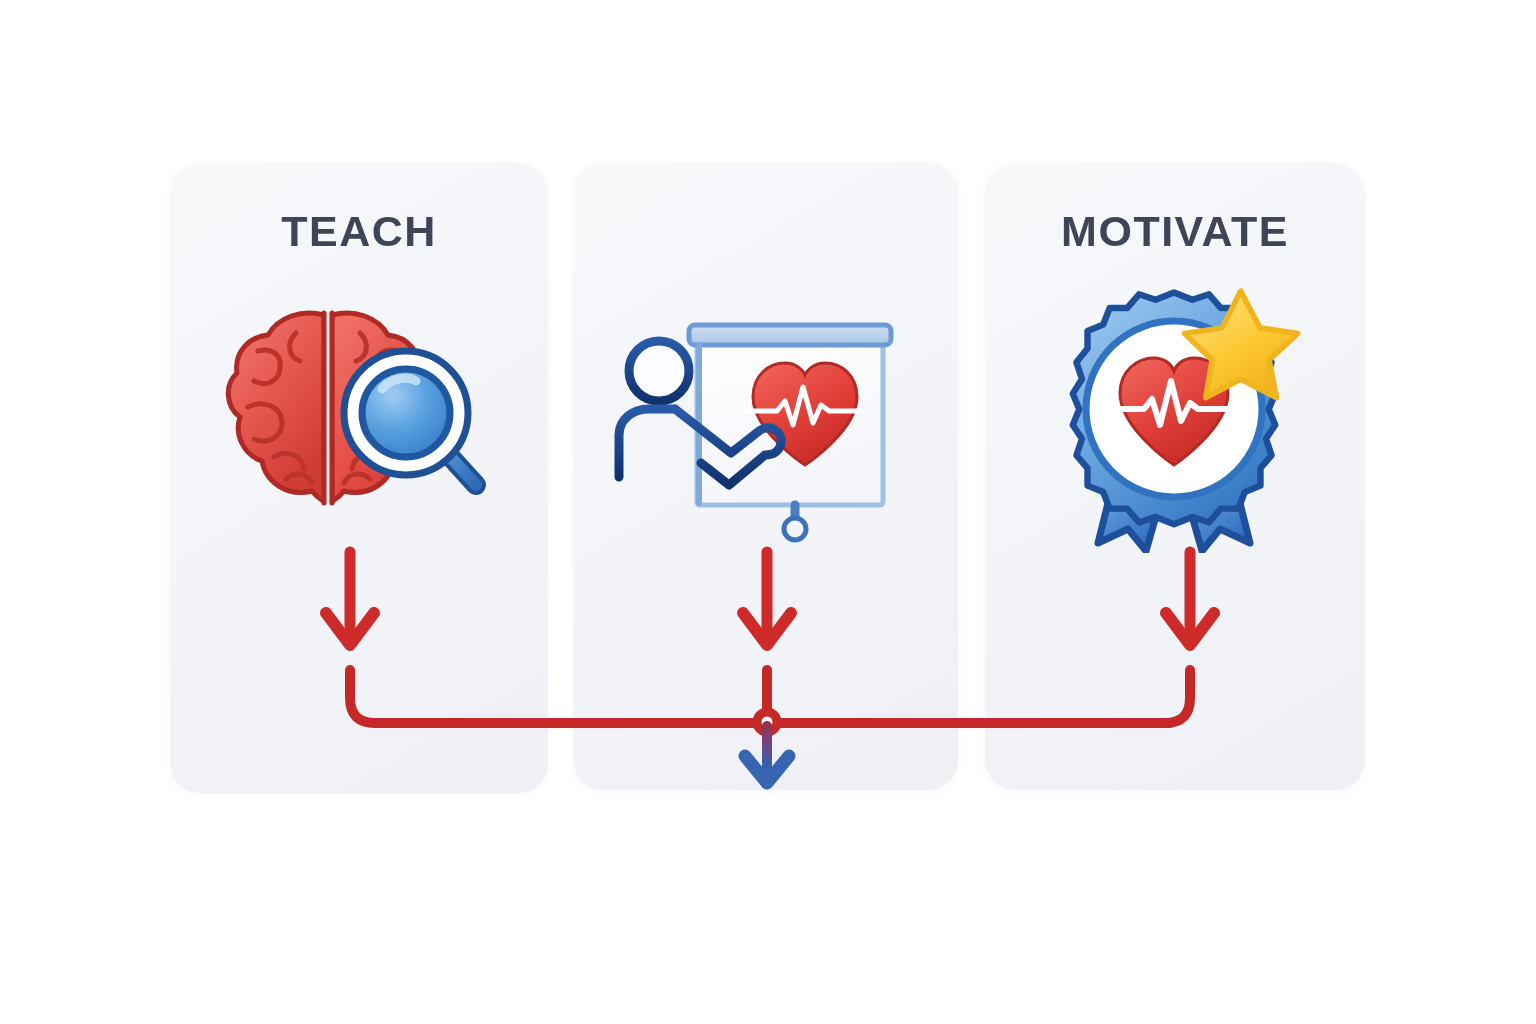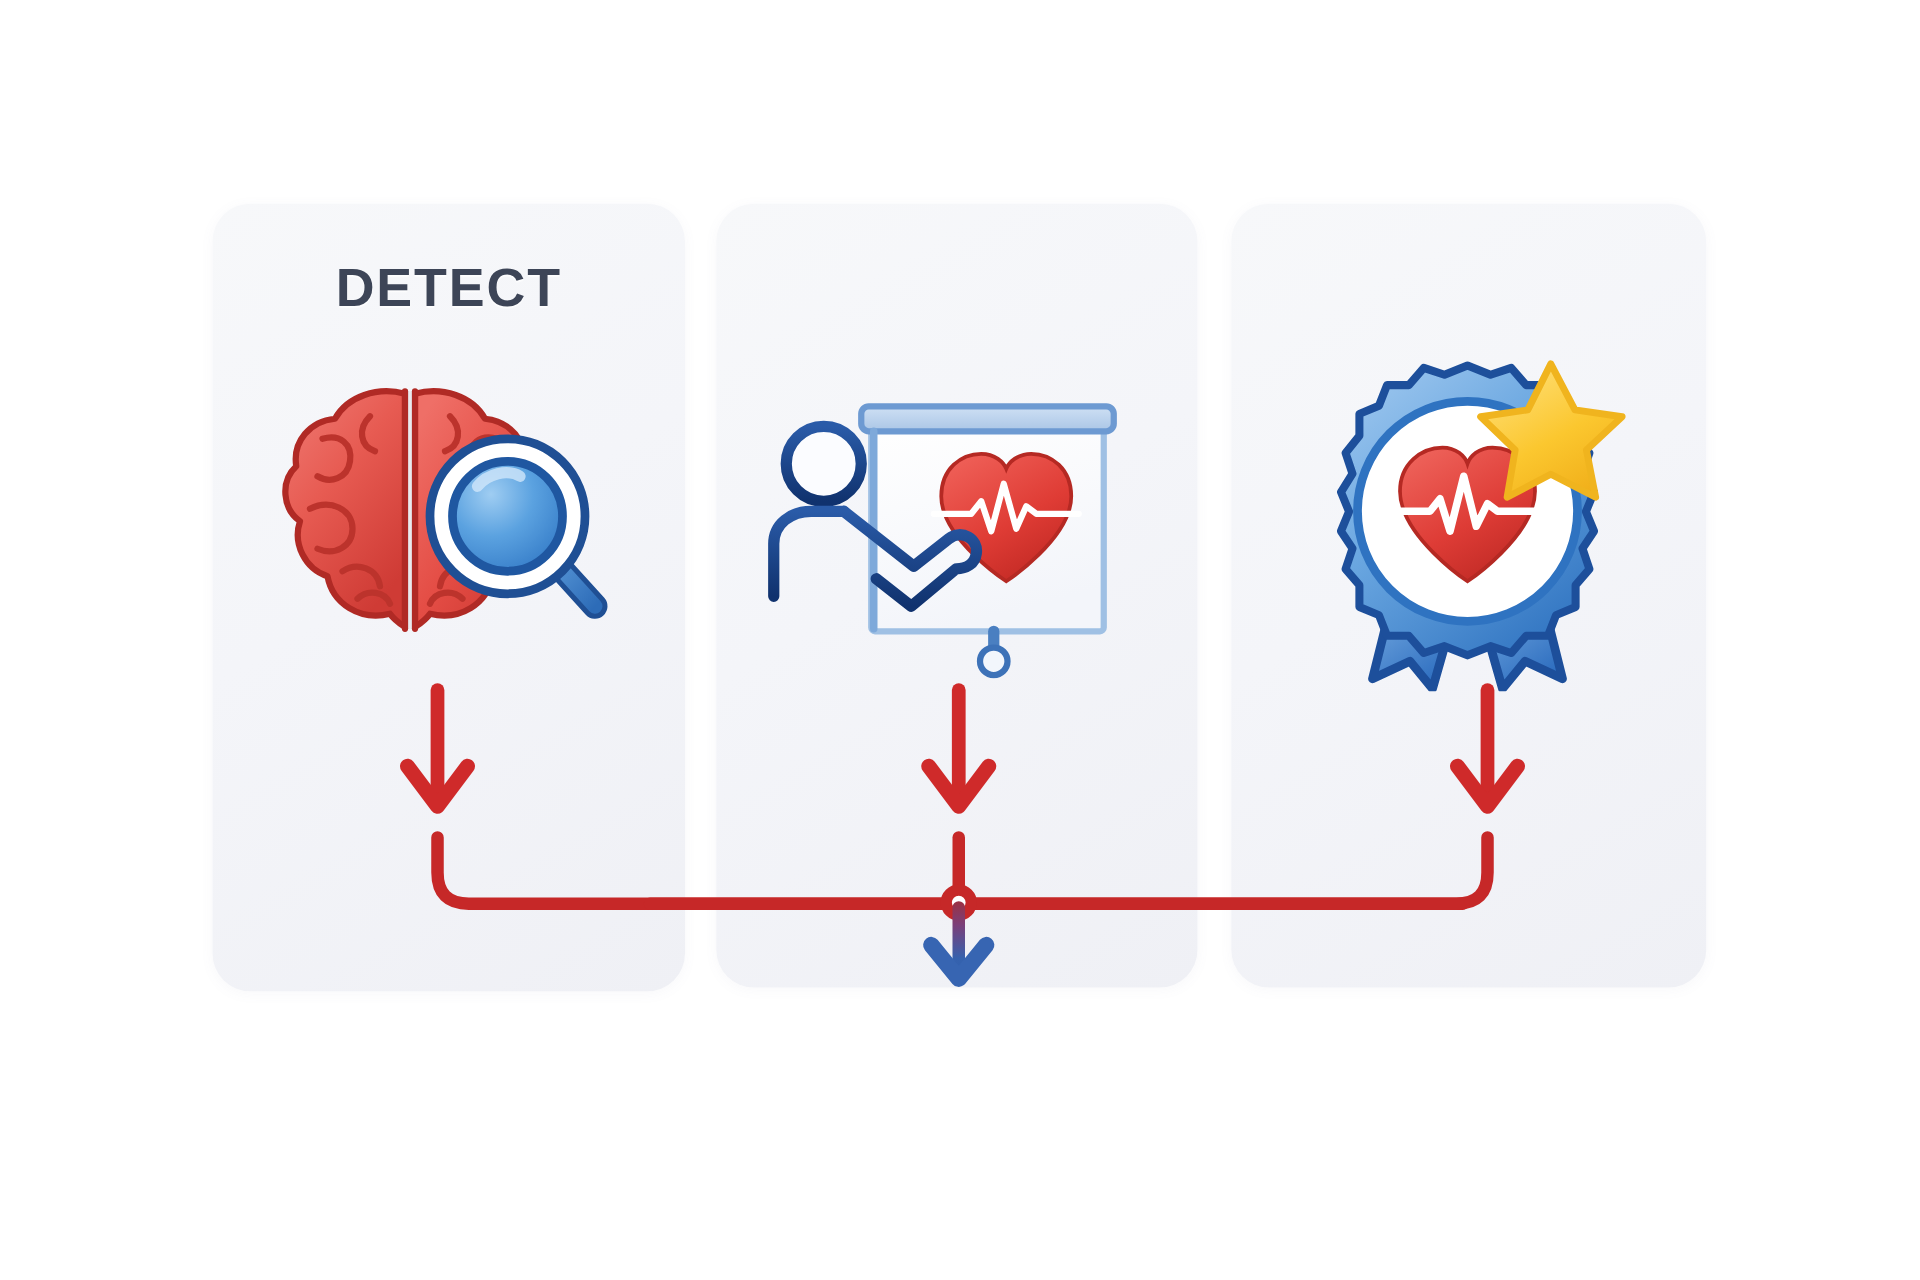--- a/index.html
+++ b/index.html
@@ -68,21 +68,21 @@
     height: 1024px;
     pointer-events: none;
   }
 </style>
 </head>
 <body>
 
 <div id="stage">
 
   <div class="card" id="card-detect">
-    <div class="card-title">DETECT</div>
+    <div class="card-title">TEACH</div>
     <div class="card-art" id="art-detect">
       <svg width="270" height="210" viewBox="0 0 270 210" xmlns="http://www.w3.org/2000/svg">
         <defs>
           <linearGradient id="brainL" x1="0" y1="0" x2="0.6" y2="1">
             <stop offset="0%" stop-color="#f07b74"></stop>
             <stop offset="45%" stop-color="#e75b52"></stop>
             <stop offset="100%" stop-color="#cf3b35"></stop>
           </linearGradient>
           <linearGradient id="brainR" x1="0.2" y1="0" x2="1" y2="1">
             <stop offset="0%" stop-color="#ef6f67"></stop>
@@ -196,20 +196,21 @@
         <line x1="18" y1="184" x2="18" y2="246" stroke="url(#bodyStroke)" stroke-width="9" stroke-linecap="round"></line>
         <line x1="52" y1="150" x2="52" y2="246" stroke="url(#bodyStroke)" stroke-width="9" stroke-linecap="round"></line>
 
         <path d="M74 116 L130 160 L158 138 C168 130 182 138 180 150 C179 158 172 162 164 162
                  L128 192 L100 170" fill="none" stroke="url(#bodyStroke)" stroke-width="9" stroke-linecap="round" stroke-linejoin="round"></path>
       </svg>
     </div>
   </div>
 
   <div class="card" id="card-motivate">
+    <div class="card-title">MOTIVATE</div>
     <div class="card-art" id="art-motivate">
       <svg width="290" height="280" viewBox="0 0 290 280" xmlns="http://www.w3.org/2000/svg">
         <defs>
           <linearGradient id="ribbonG" x1="0" y1="0" x2="0.6" y2="1">
             <stop offset="0%" stop-color="#7fb3e6"></stop>
             <stop offset="100%" stop-color="#2f6fc0"></stop>
           </linearGradient>
           <linearGradient id="rosetteG" x1="0.15" y1="0" x2="0.85" y2="1">
             <stop offset="0%" stop-color="#9cc6ee"></stop>
             <stop offset="42%" stop-color="#69a6e0"></stop>

